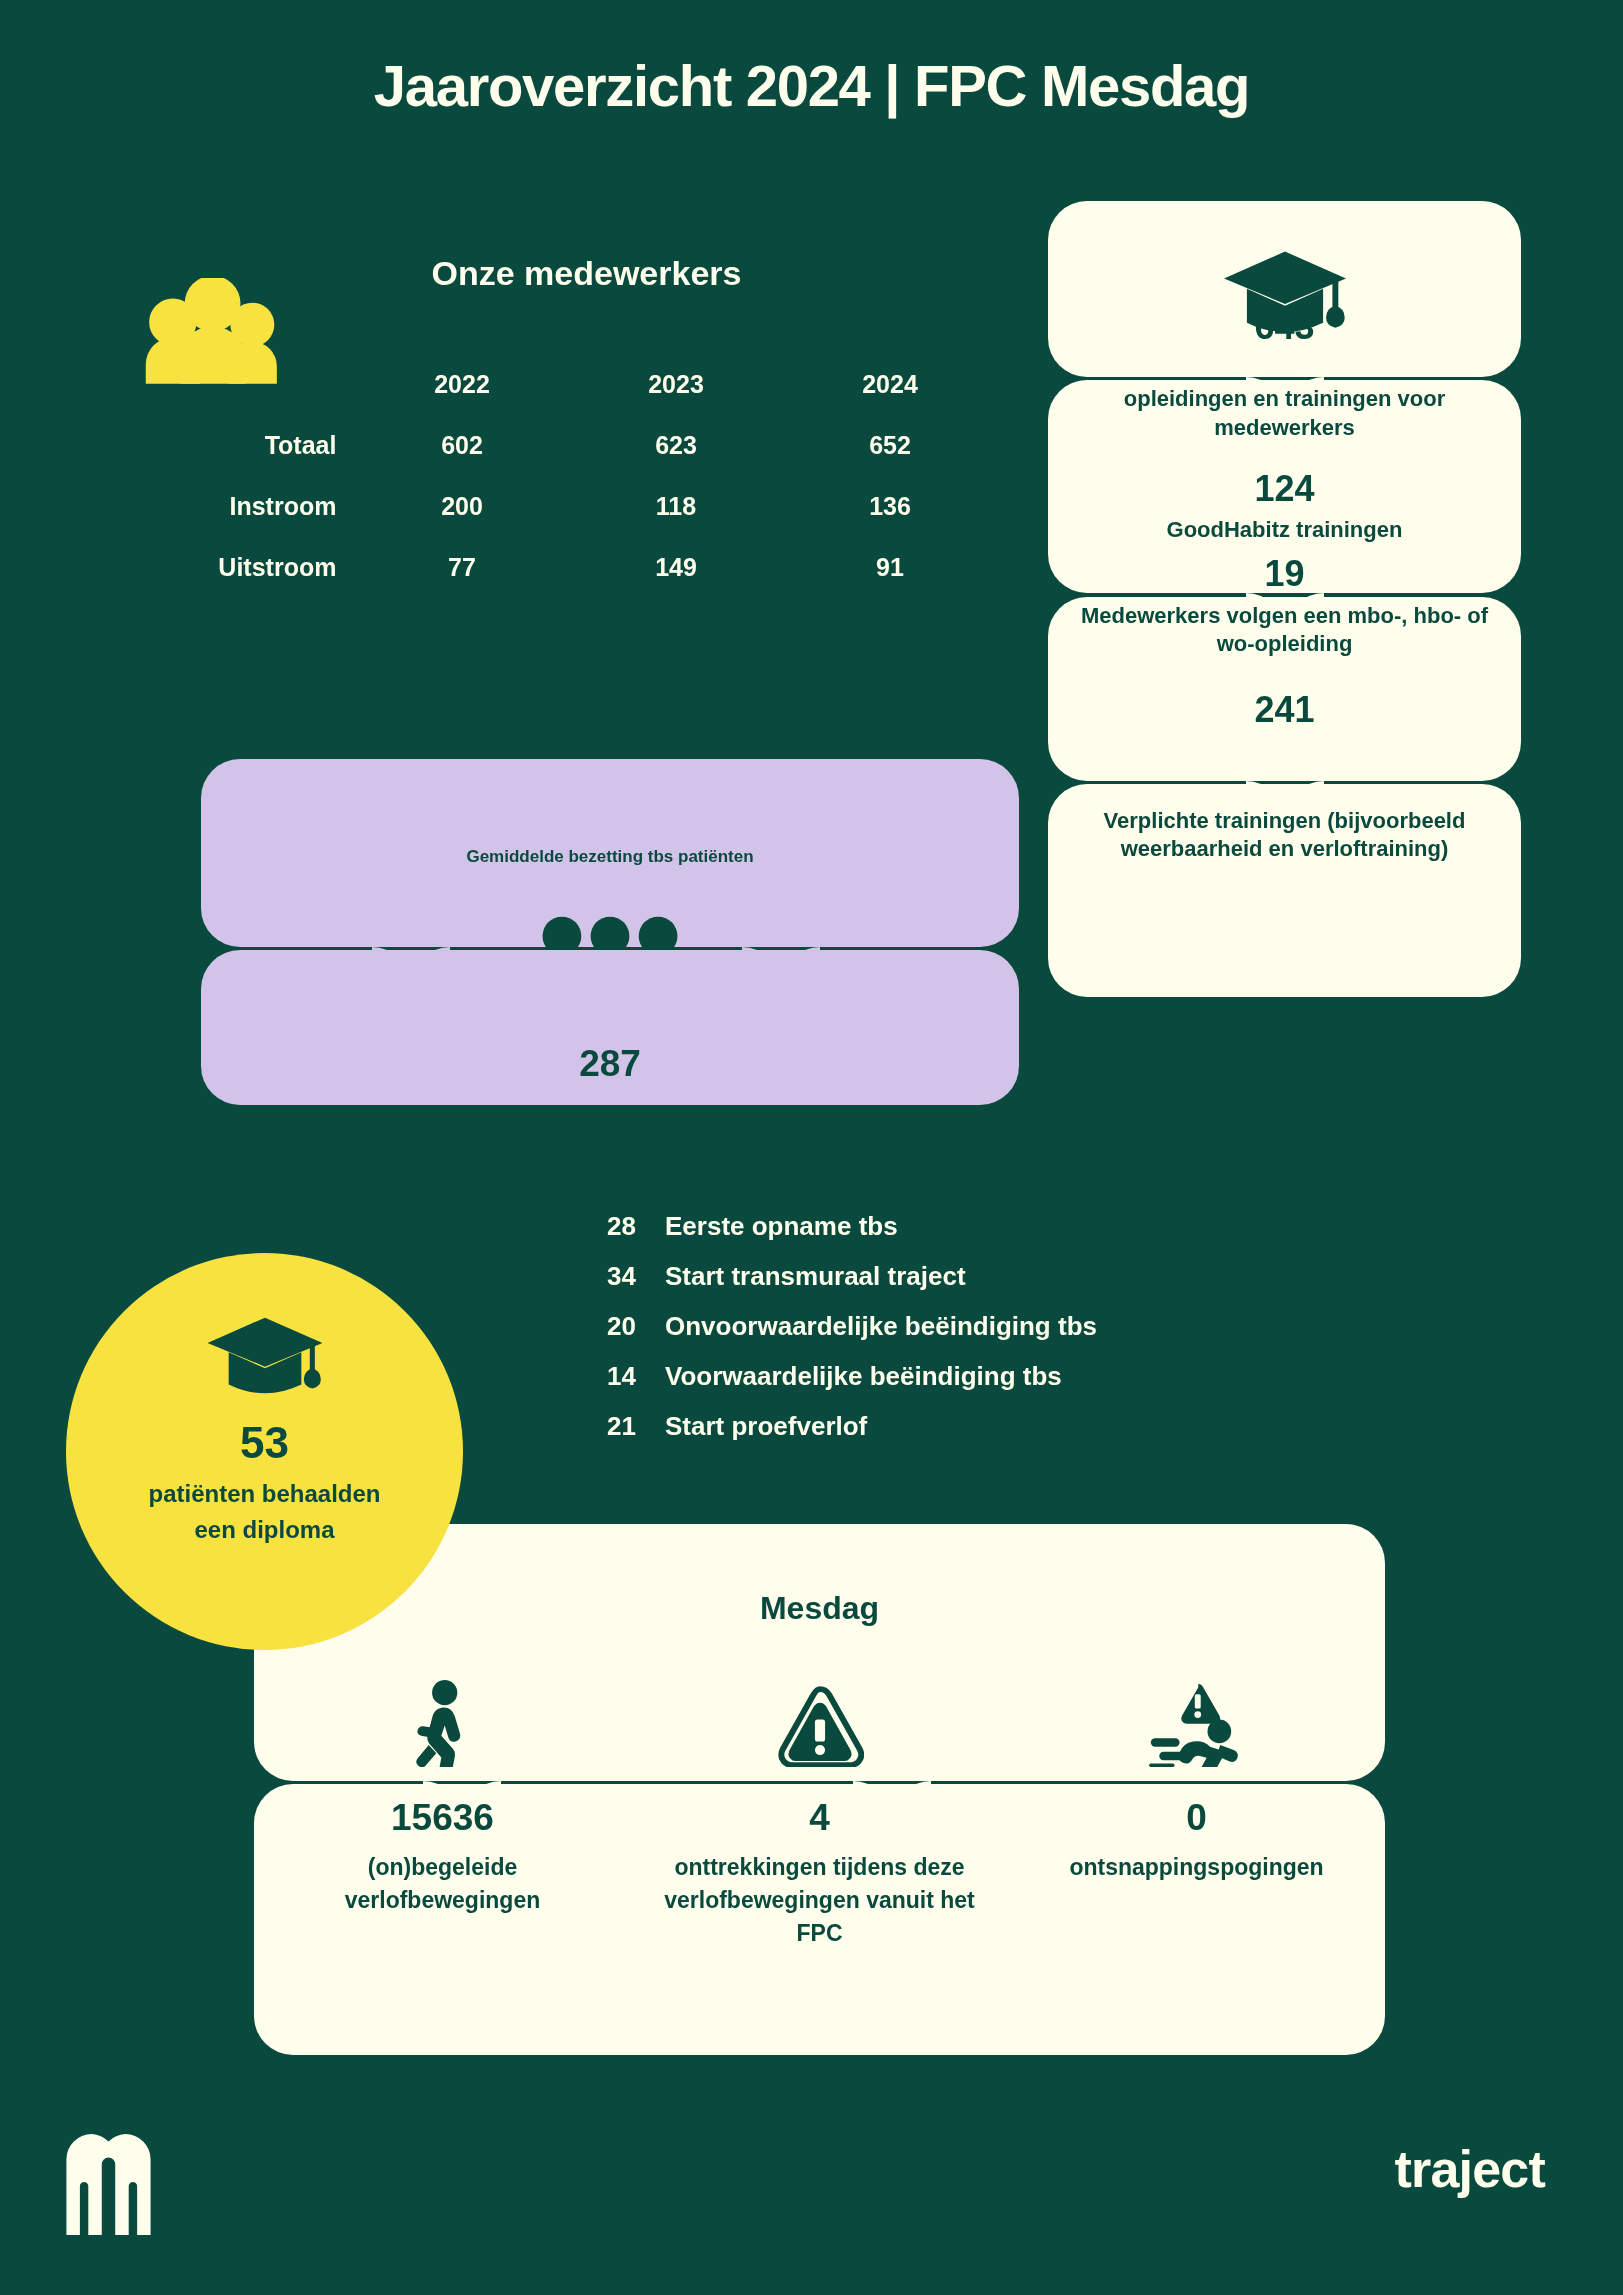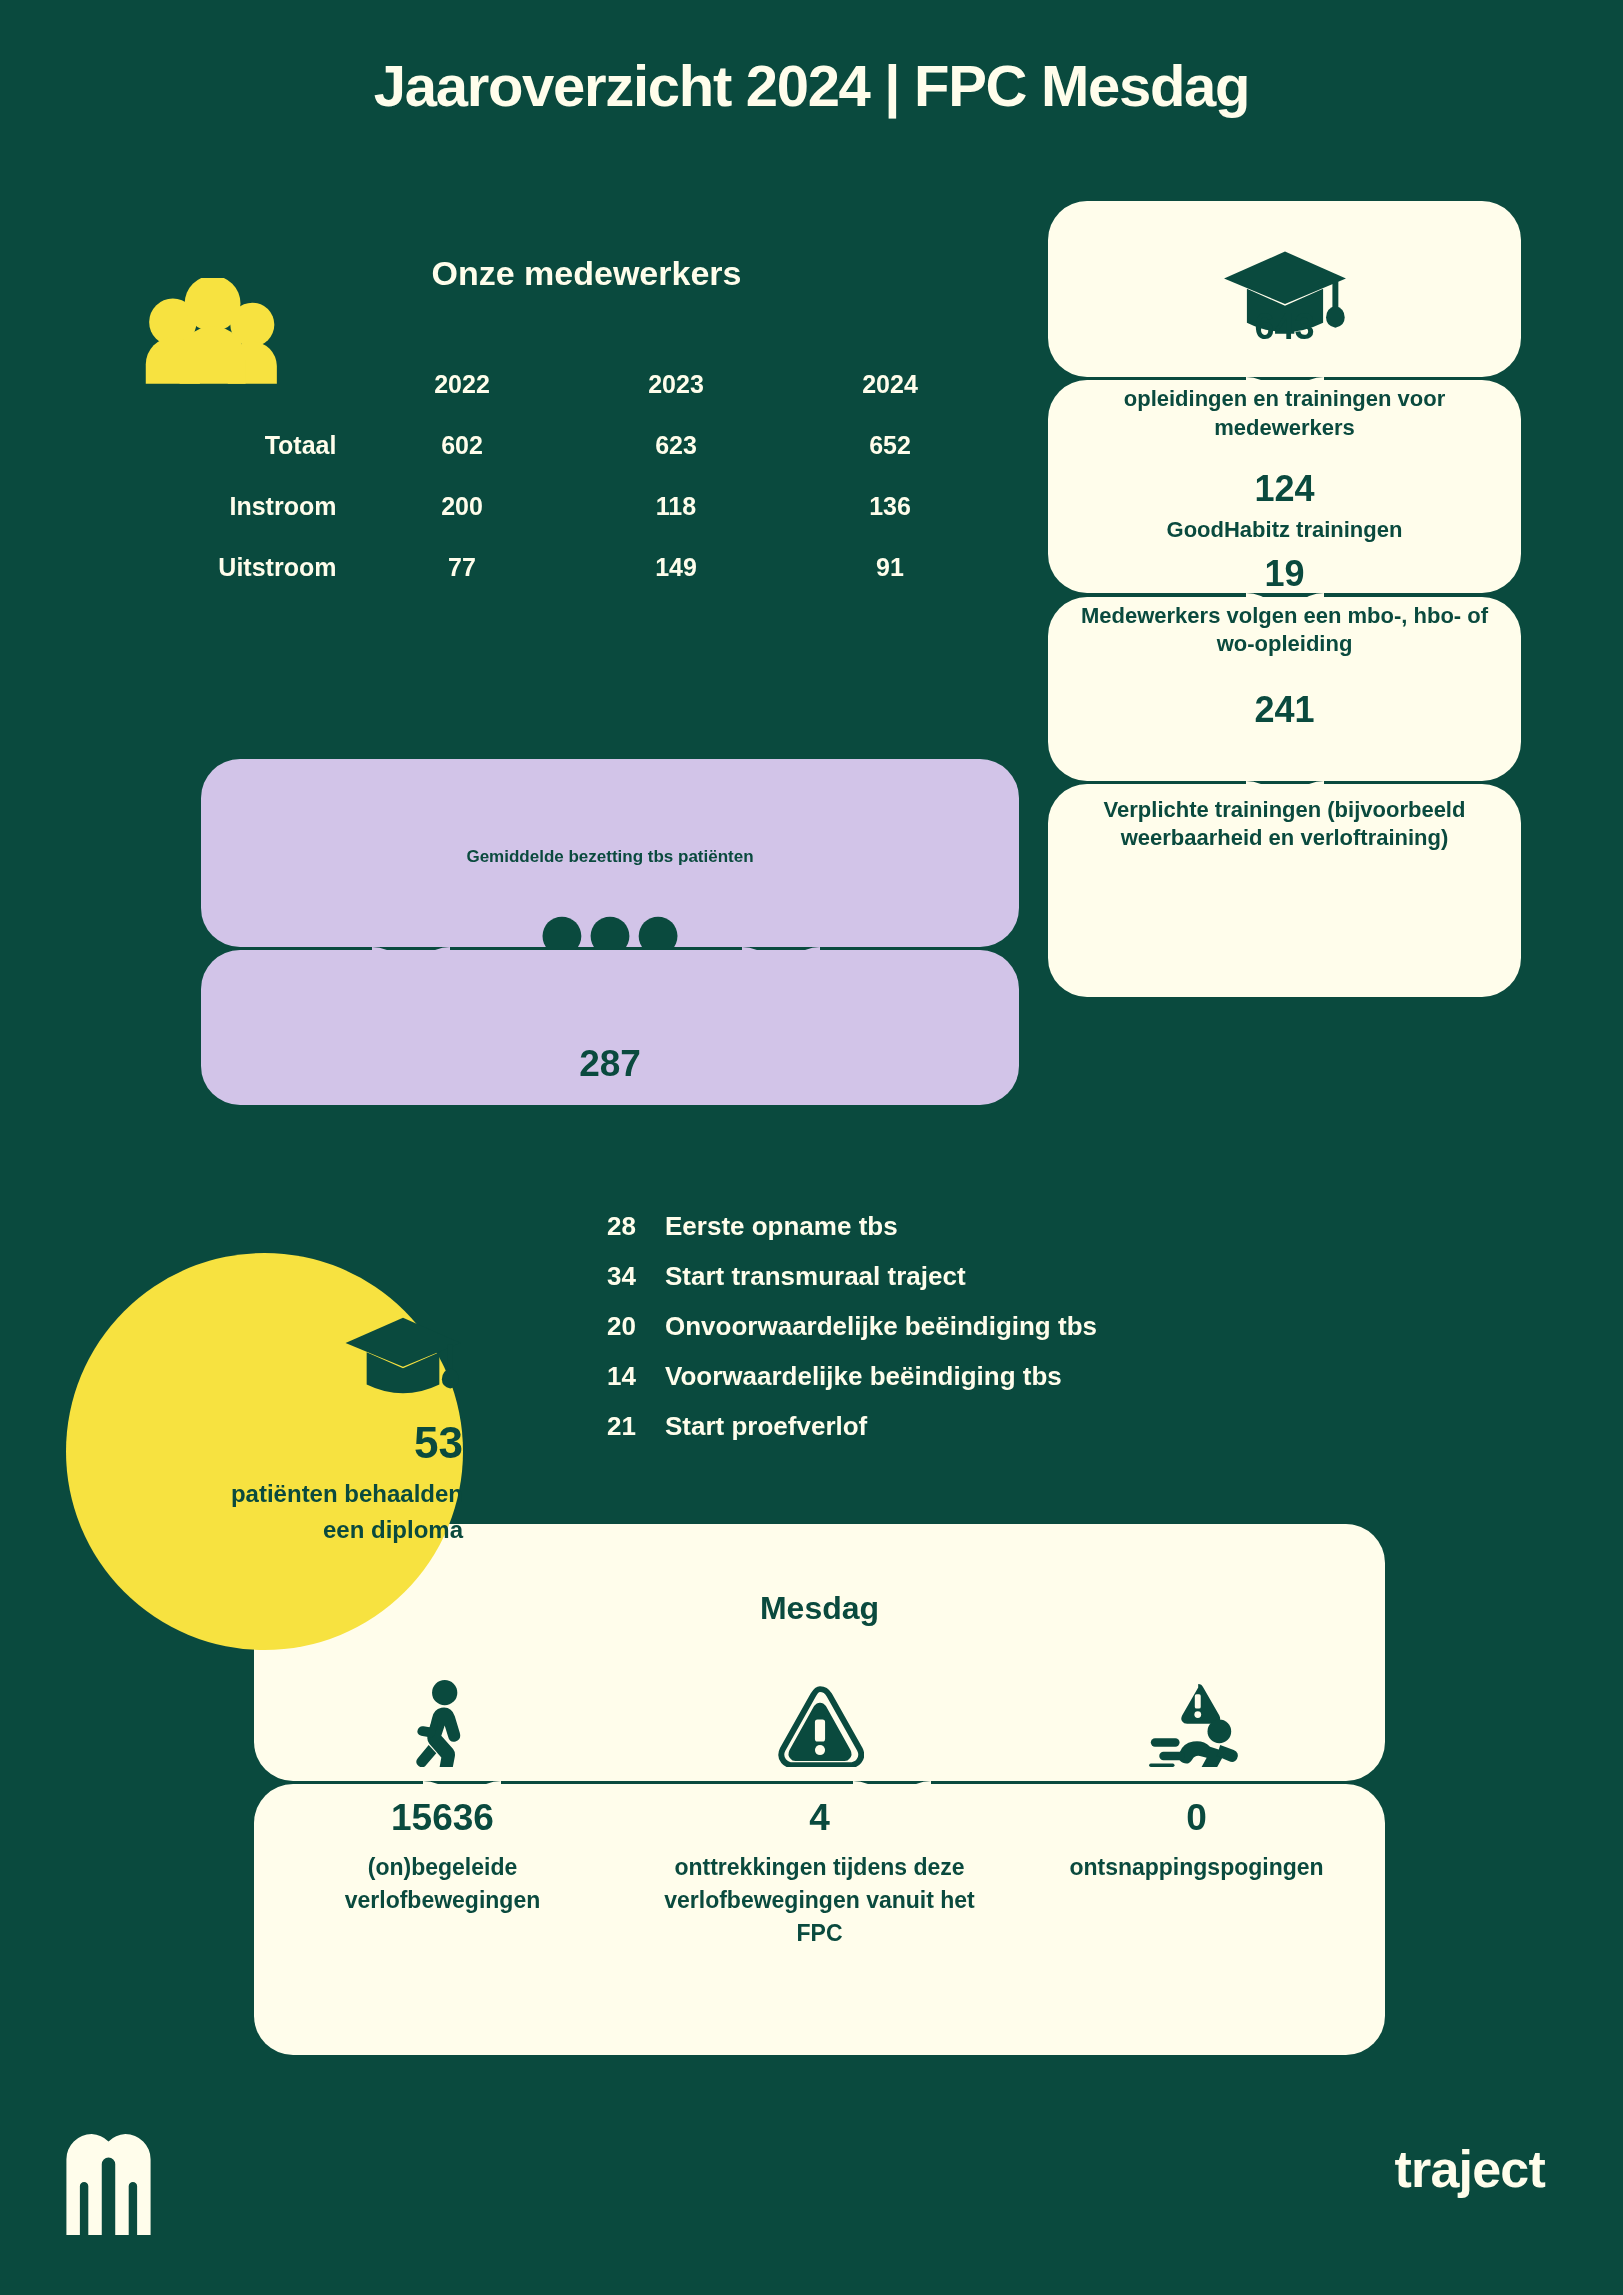--- a/index.html
+++ b/index.html
@@ -145,21 +145,21 @@
   }
 
   
   .diploma {
     position: absolute; top: 1253px; left: 66px;
     width: 397px; height: 397px;
     border-radius: 50%;
     background: #f7e240;
     z-index: 5;
     display: flex; flex-direction: column;
-    align-items: flex-end; justify-content: flex-start;
+    align-items: center; justify-content: flex-start;
     padding-top: 61px;
   }
   .diploma-cap { width: 120px; height: 85px; }
   .dnum { margin-top: 22px; color: #0a4a3e; font-size: 44px; font-weight: bold; line-height: 1; }
   .dtxt { margin-top: 12px; color: #0a4a3e; font-size: 24px; font-weight: bold; text-align: center; line-height: 1.42; }
 
   
   .logo-mark { position: absolute; left: 66px; top: 2134px; width: 85px; height: 101px; }
   .wordmark {
     position: absolute; right: 78px; top: 2139px;
@@ -258,21 +258,21 @@
       <div class="tblock" style="top:5px;">
         <div class="ttxt">Medewerkers volgen een mbo-, hbo- of wo-opleiding</div>
       </div>
       <div class="tblock" style="top:95px;">
         <div class="tnum">241</div>
       </div>
       <div class="notch down" style="left:198px; bottom:-39px;"></div>
     </div>
 
     <div class="card tr-c4">
-      <div class="tblock" style="top:12px;">
+      <div class="tblock" style="top:23px;">
         <div class="ttxt">Verplichte trainingen (bijvoorbeeld weerbaarheid en verloftraining)</div>
       </div>
     </div>
   </div>
 
   <div class="stack occ-stack">
     <div class="card occ-c1">
       <div class="occ-title">Gemiddelde bezetting tbs patiënten</div>
       <div class="occ-people">
         <svg viewBox="0 0 190 115" width="161" height="97">

